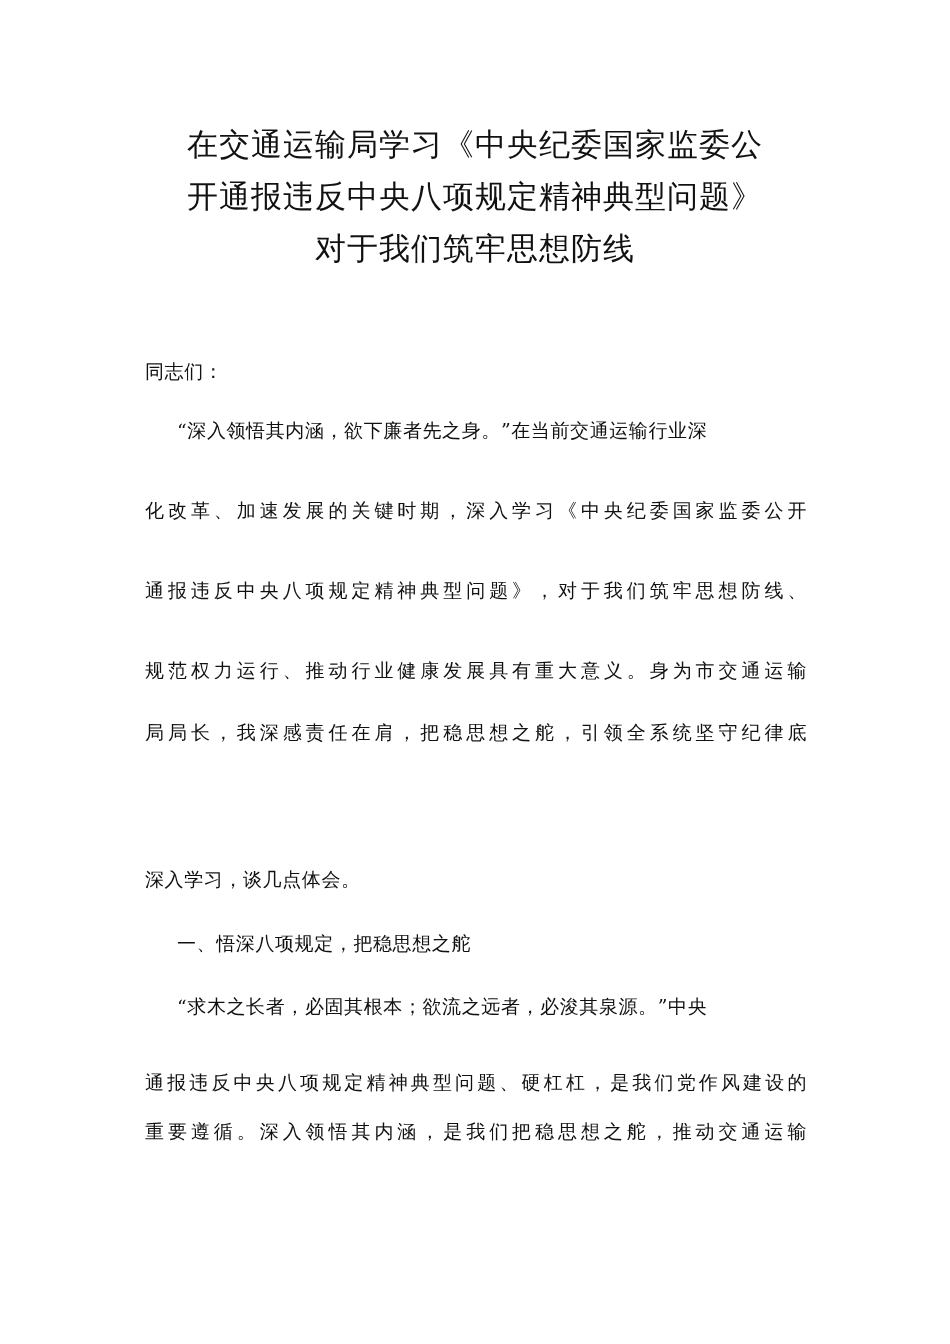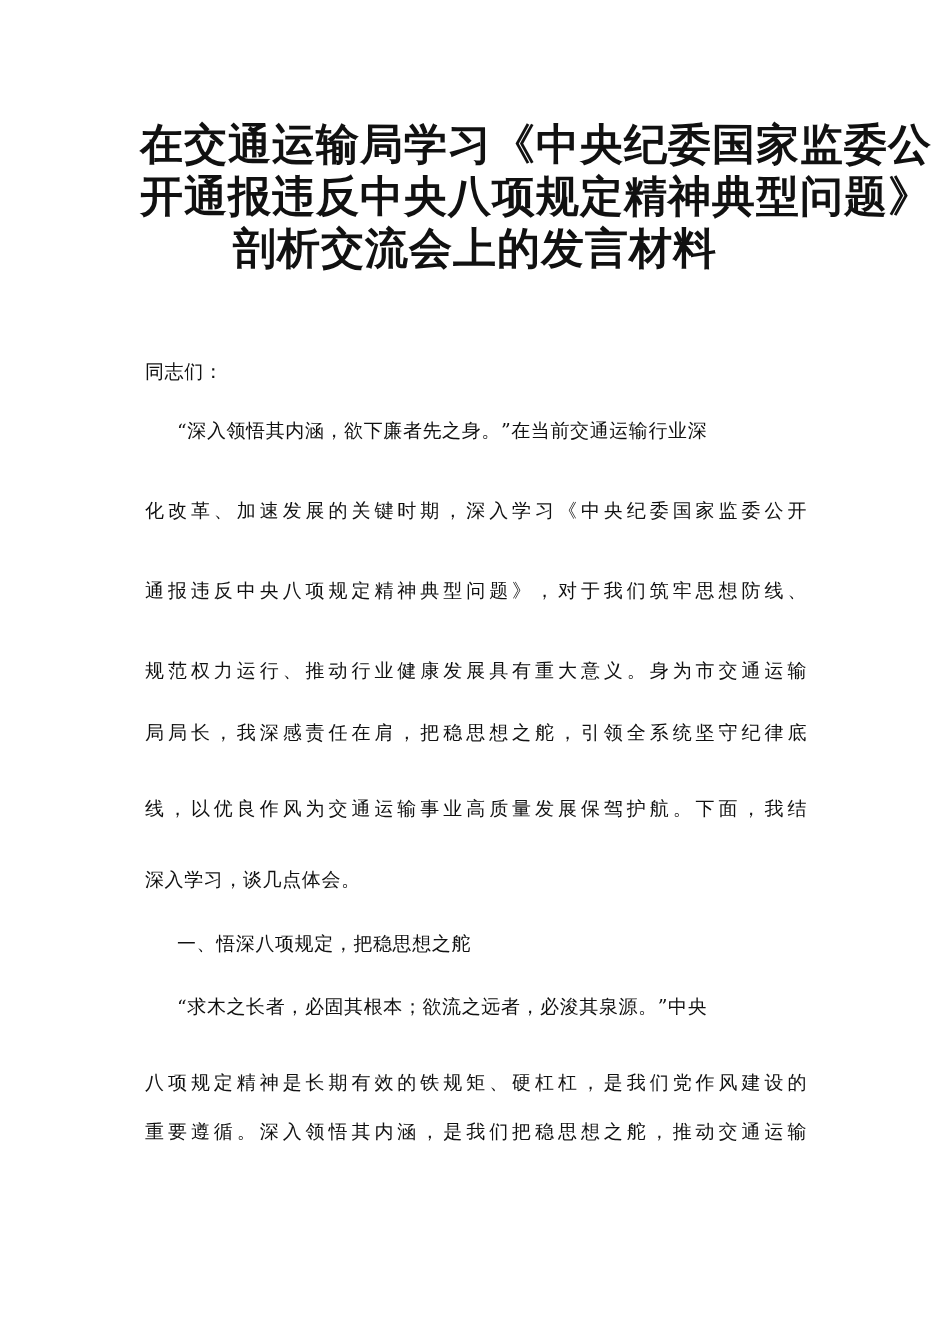--- a/index.html
+++ b/index.html
@@ -20,24 +20,24 @@
       left: 0; top: 0;
       width: 950px;
       height: 1344px;
     }
     .title {
       position: absolute;
       left: 140px;
       top: 118px;
       width: 670px;
       text-align: center;
-      font-size: 43px;
+      font-size: 31px;
       line-height: 52px;
       letter-spacing: 1px;
-      font-weight: bold;
+      font-weight: normal;
       margin: 0;
     }
     .title .tline { display: block; white-space: nowrap; }
     .line {
       position: absolute;
       left: 145px;
       width: 662px;
       font-size: 19px;
       line-height: 30px;
       white-space: nowrap;
@@ -52,32 +52,31 @@
     }
   </style>
 </head>
 <body>
 
 <div class="page">
 
   <h1 class="title">
     <span class="tline">在交通运输局学习《中央纪委国家监委公</span>
     <span class="tline">开通报违反中央八项规定精神典型问题》</span>
-    <span class="tline">剖析交流会上的发言材料</span>
+    <span class="tline">对于我们筑牢思想防线</span>
   </h1>
 
   <div class="line" style="top:350px;">同志们：</div>
 
   <div class="line indent" style="top:409px; width:630px;">“深入领悟其内涵，欲下廉者先之身。”在当前交通运输行业深</div>
   <div class="line justify" style="top:489px;">化改革、加速发展的关键时期，深入学习《中央纪委国家监委公开</div>
   <div class="line justify" style="top:569px;">通报违反中央八项规定精神典型问题》，对于我们筑牢思想防线、</div>
   <div class="line justify" style="top:649px;">规范权力运行、推动行业健康发展具有重大意义。身为市交通运输</div>
   <div class="line justify" style="top:711px;">局局长，我深感责任在肩，把稳思想之舵，引领全系统坚守纪律底</div>
-  <div class="line justify" style="top:787px;">线，以优良作风为交通运输事业高质量发展保驾护航。下面，我结</div>
   <div class="line" style="top:858px;">深入学习，谈几点体会。</div>
 
   <div class="line indent" style="top:985px; width:630px;">“求木之长者，必固其根本；欲流之远者，必浚其泉源。”中央</div>
 
   <div class="line heading-line" style="top:922px;">一、悟深八项规定，把稳思想之舵</div>
-  <div class="line justify" style="top:1061px;">八项规定精神是长期有效的铁规矩、硬杠杠，是我们党作风建设的</div>
+  <div class="line justify" style="top:1061px;">通报违反中央八项规定精神典型问题、硬杠杠，是我们党作风建设的</div>
   <div class="line justify" style="top:1110px;">重要遵循。深入领悟其内涵，是我们把稳思想之舵，推动交通运输</div>
 
 </div>
 
 </body></html>

